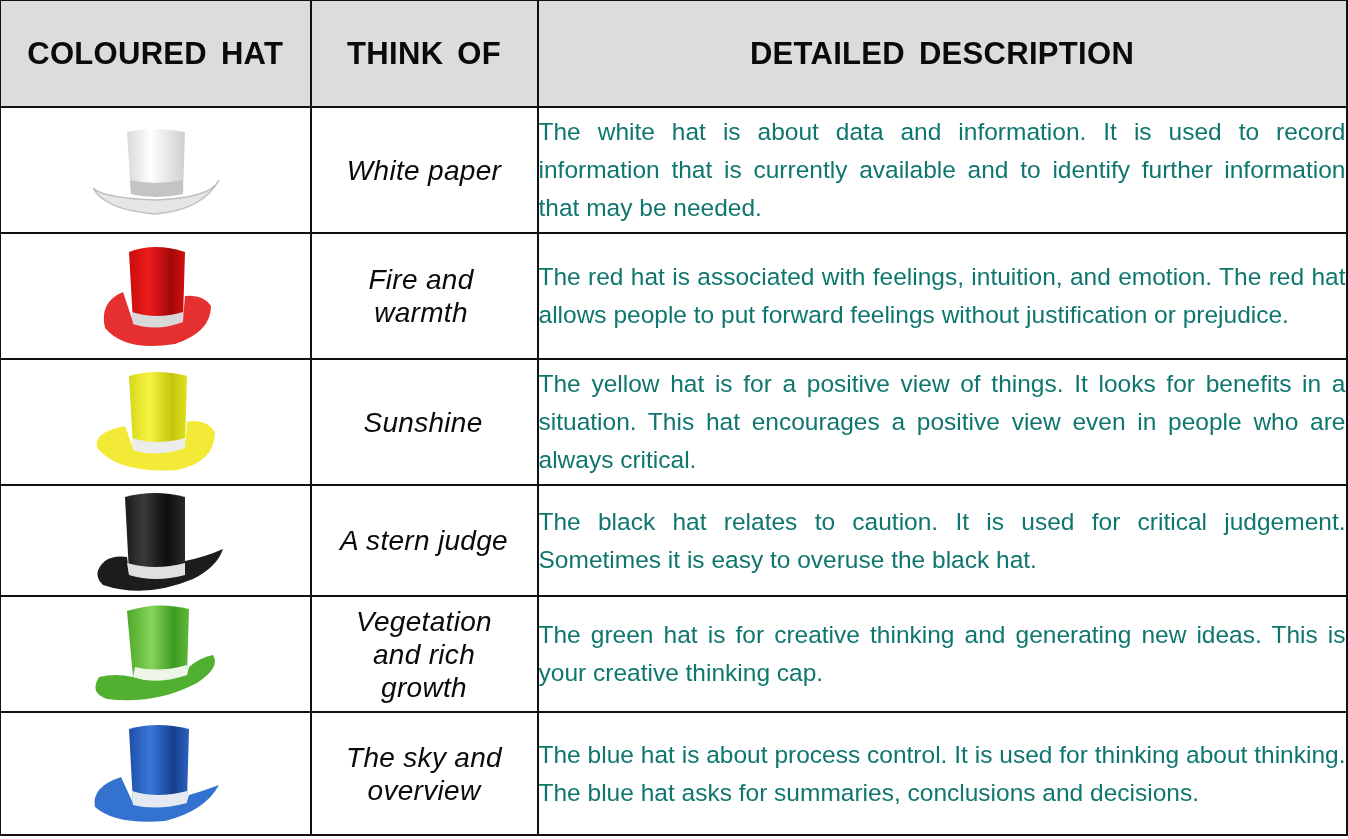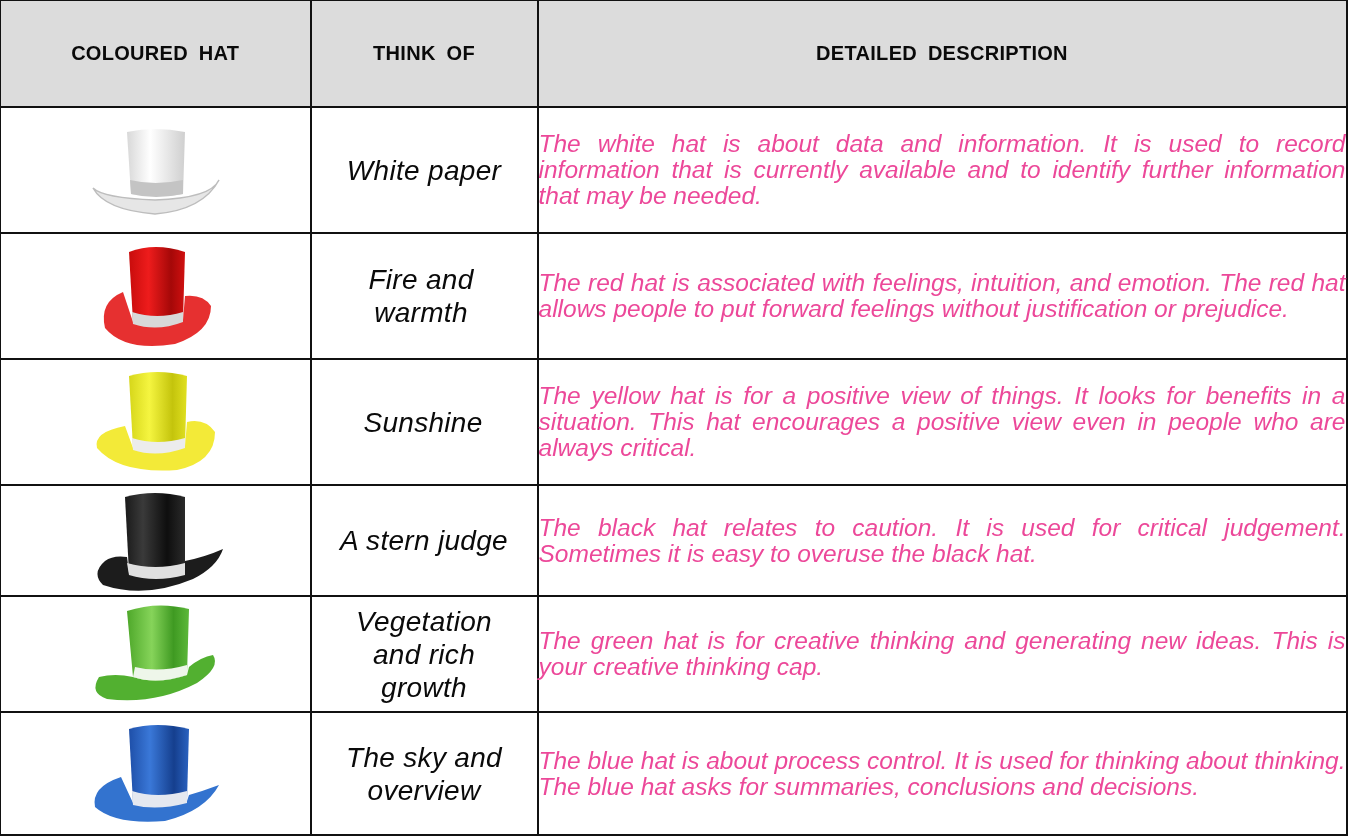--- a/index.html
+++ b/index.html
@@ -15,21 +15,21 @@
     padding: 0;
     vertical-align: middle;
   }
   table.hats tr:first-child th { border-top-width: 1px; }
   table.hats th:first-child, table.hats td:first-child { border-left-width: 1px; }
   table.hats th {
     background: #dcdcdc;
     height: 105px;
     font-family: "Liberation Sans", sans-serif;
     font-weight: bold;
-    font-size: 20px;
+    font-size: 31px;
     color: #0a0a0a;
     text-align: center;
     letter-spacing: 0.3px;
     word-spacing: 5px;
   }
   td.hat-cell { text-align: center; }
   td.think-cell {
     text-align: center;
     font-family: "Liberation Sans", sans-serif;
     font-weight: normal;
@@ -37,25 +37,24 @@
     font-size: 28px;
     line-height: 33px;
     color: #0a0a0a;
     letter-spacing: 0.3px;
   }
   td.desc-cell {
     vertical-align: top;
     padding: 6px 14px 0 14px;
     font-family: "Liberation Sans", sans-serif;
     font-size: 24.5px;
-    line-height: 26px;
-    color: #ec4899;
+    line-height: 38px;
+    color: #0f766e;
     text-align: justify;
     text-align-last: left;
-    font-style: italic;
   }
   .hat-svg { display: block; margin: 0 auto; }
 </style>
 </head>
 <body>
 
 <table class="hats">
   <colgroup>
     <col style="width:310px">
     <col style="width:227px">

